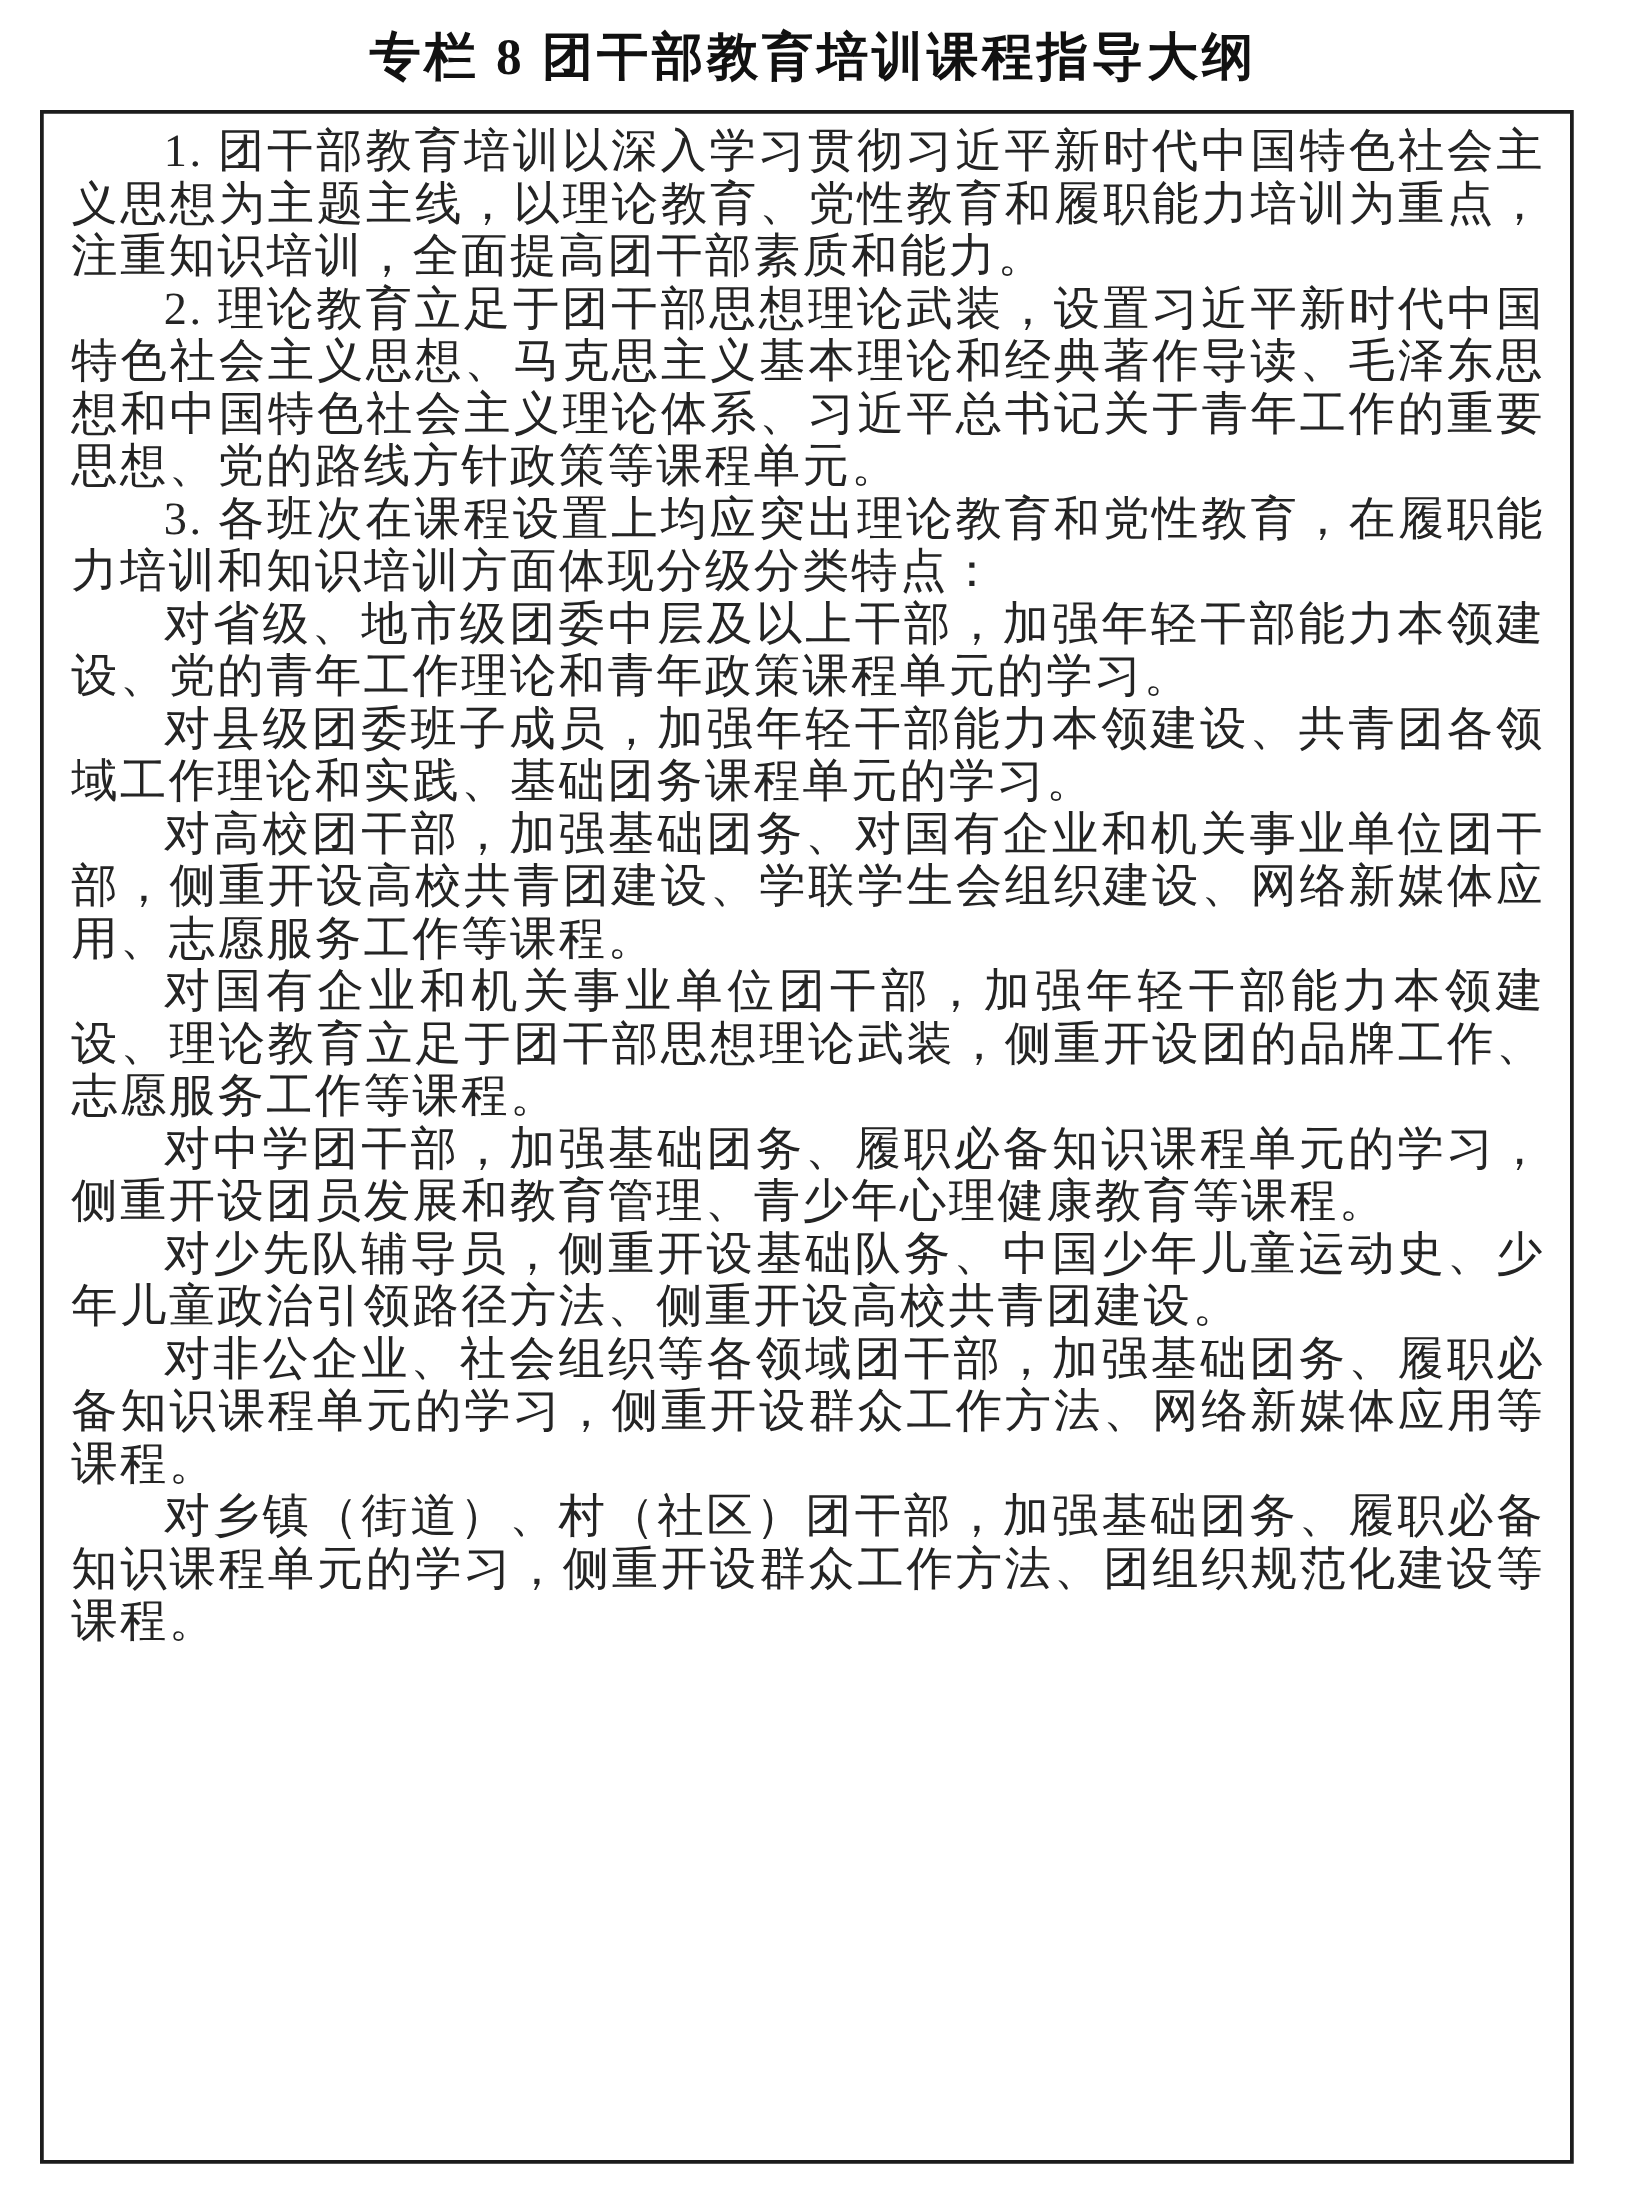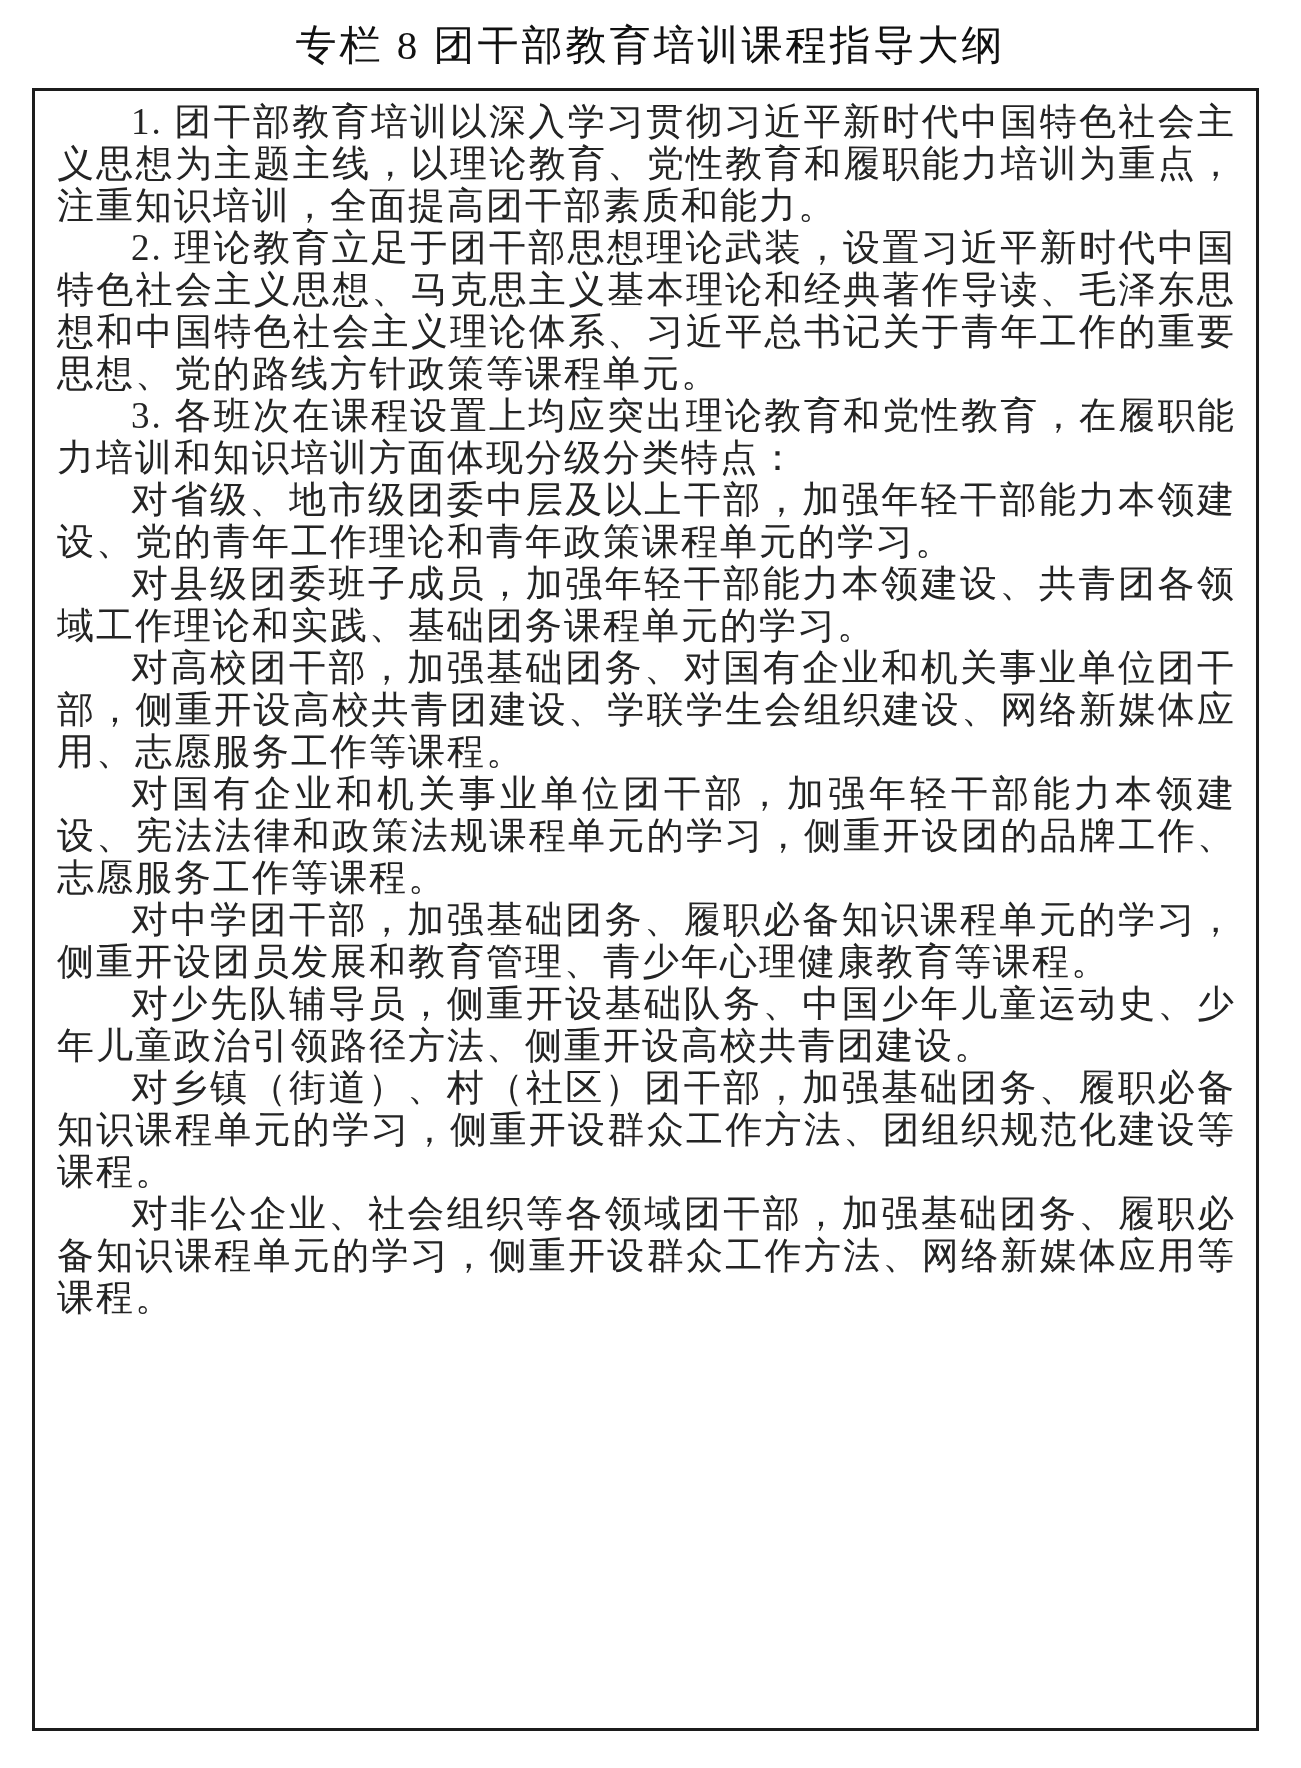--- a/index.html
+++ b/index.html
@@ -15,21 +15,21 @@
     color: #1f1f1f;
     overflow: hidden;
   }
   .page-title {
     position: absolute;
     top: 18px;
     left: 0;
     width: 100%;
     text-align: center;
     font-size: 41px;
-    font-weight: normal;
+    font-weight: bold;
     letter-spacing: 3px;
     color: #111111;
     white-space: nowrap;
   }
   .content-box {
     position: absolute;
     left: 32px;
     top: 88px;
     width: 1227px;
     height: 1643px;
@@ -55,18 +55,18 @@
 
 <div class="page-title">专栏 8  团干部教育培训课程指导大纲</div>
 
 <div class="content-box">
   <p>1. 团干部教育培训以深入学习贯彻习近平新时代中国特色社会主义思想为主题主线，以理论教育、党性教育和履职能力培训为重点，注重知识培训，全面提高团干部素质和能力。</p>
   <p>2. 理论教育立足于团干部思想理论武装，设置习近平新时代中国特色社会主义思想、马克思主义基本理论和经典著作导读、毛泽东思想和中国特色社会主义理论体系、习近平总书记关于青年工作的重要思想、党的路线方针政策等课程单元。</p>
   <p>3. 各班次在课程设置上均应突出理论教育和党性教育，在履职能力培训和知识培训方面体现分级分类特点：</p>
   <p>对省级、地市级团委中层及以上干部，加强年轻干部能力本领建设、党的青年工作理论和青年政策课程单元的学习。</p>
   <p>对县级团委班子成员，加强年轻干部能力本领建设、共青团各领域工作理论和实践、基础团务课程单元的学习。</p>
   <p>对高校团干部，加强基础团务、对国有企业和机关事业单位团干部，侧重开设高校共青团建设、学联学生会组织建设、网络新媒体应用、志愿服务工作等课程。</p>
-  <p>对国有企业和机关事业单位团干部，加强年轻干部能力本领建设、宪法法律和政策法规课程单元的学习，侧重开设团的品牌工作、志愿服务工作等课程。</p>
+  <p>对国有企业和机关事业单位团干部，加强年轻干部能力本领建设、理论教育立足于团干部思想理论武装，侧重开设团的品牌工作、志愿服务工作等课程。</p>
   <p>对中学团干部，加强基础团务、履职必备知识课程单元的学习，侧重开设团员发展和教育管理、青少年心理健康教育等课程。</p>
   <p>对少先队辅导员，侧重开设基础队务、中国少年儿童运动史、少年儿童政治引领路径方法、侧重开设高校共青团建设。</p>
+  <p>对非公企业、社会组织等各领域团干部，加强基础团务、履职必备知识课程单元的学习，侧重开设群众工作方法、网络新媒体应用等课程。</p>
   <p>对乡镇（街道）、村（社区）团干部，加强基础团务、履职必备知识课程单元的学习，侧重开设群众工作方法、团组织规范化建设等课程。</p>
-  <p>对非公企业、社会组织等各领域团干部，加强基础团务、履职必备知识课程单元的学习，侧重开设群众工作方法、网络新媒体应用等课程。</p>
 </div>
 
 </body></html>

